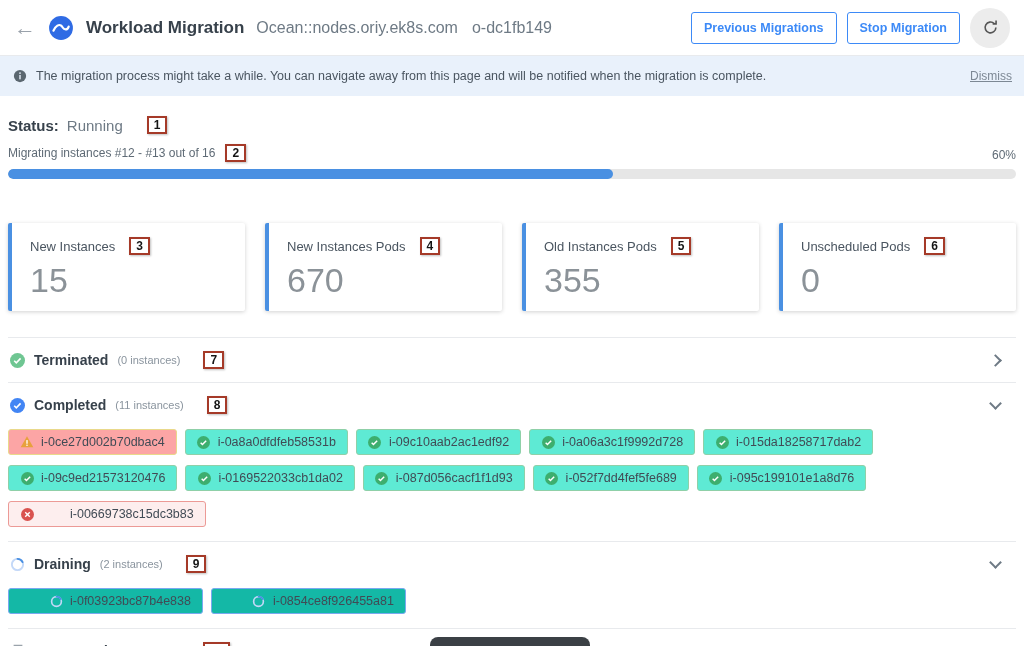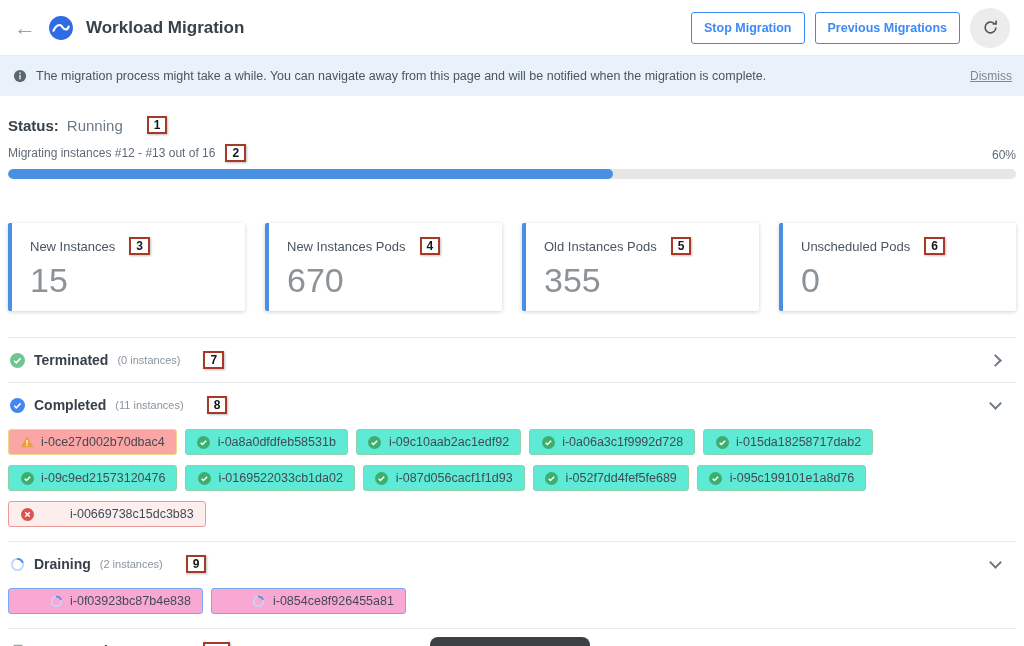--- a/index.html
+++ b/index.html
@@ -59,43 +59,47 @@
     margin-left:auto; margin-right:14px; cursor:pointer; }
   .chev.down { transform:rotate(45deg); margin-top:-4px; }
   .chev.right { transform:rotate(-45deg); }
 
   .chips { display:flex; flex-wrap:wrap; gap:10px 8px; padding:2px 0 14px 0; }
   .chip { display:inline-flex; align-items:center; gap:7px; padding:5px 11px; border-radius:3px;
     font-size:12.5px; color:#414b55; border:1px solid transparent; white-space:nowrap; }
   .chip-success  { background:#5eead4; border-color:#8fd0a8; }
   .chip-warning  { background:#fca5a5; border-color:#e9d98b; }
   .chip-error    { background:#fdeeee; border-color:#ec9a96;gap:36px; }
-  .chip-draining { background:#f9a8d4; border-color:#79a9f0;padding-left:40px; }
+  .chip-draining { background:#14b8a6; border-color:#79a9f0;padding-left:40px; }
   .chip-icon { display:inline-flex; width:14px; height:14px; align-items:center; justify-content:center; }
   .sec-icon { display:inline-flex; width:15px; height:15px; align-items:center; justify-content:center; }
 
   
   .bottom-peek { position:absolute; left:430px; bottom:0; width:160px; height:9px;
     background:#3b4045; border-radius:8px 8px 0 0; }
 </style>
 </head>
 <body>
 
 <div class="header">
   <span class="back">←</span>
   <span class="logo">
     <svg viewBox="0 0 24 24" width="26" height="26">
         <circle cx="12" cy="12" r="11" fill="#2f6be4"></circle>
         <path d="M5 14.5c2.2-4.8 5.2-6 7-4.8 1.9 1.2 1.6 3.6 4.2 3.6 1.6 0 2.5-1.2 2.9-2.6" stroke="#fff" stroke-width="2" fill="none" stroke-linecap="round"></path>
       </svg>
   </span>
   <span class="title">Workload Migration</span>
+  <span class="subtitle">
+    <span>Ocean::nodes.oriy.ek8s.com</span>
+    <span>o-dc1fb149</span>
+  </span>
   <div class="header-right">
+    <button class="btn-outline">Previous Migrations</button>
     <button class="btn-outline">Stop Migration</button>
-    <button class="btn-outline">Previous Migrations</button>
     <span class="refresh-wrap">
       <svg viewBox="0 0 18 18" width="17" height="17">
           <path d="M14.7 9a5.7 5.7 0 1 1-1.8-4.2" stroke="#555" stroke-width="1.7" fill="none"></path>
           <path d="M14.9 1.6v3.6h-3.6" stroke="#555" stroke-width="1.7" fill="none"></path>
         </svg>
     </span>
   </div>
 </div>
 
 <div class="banner">

